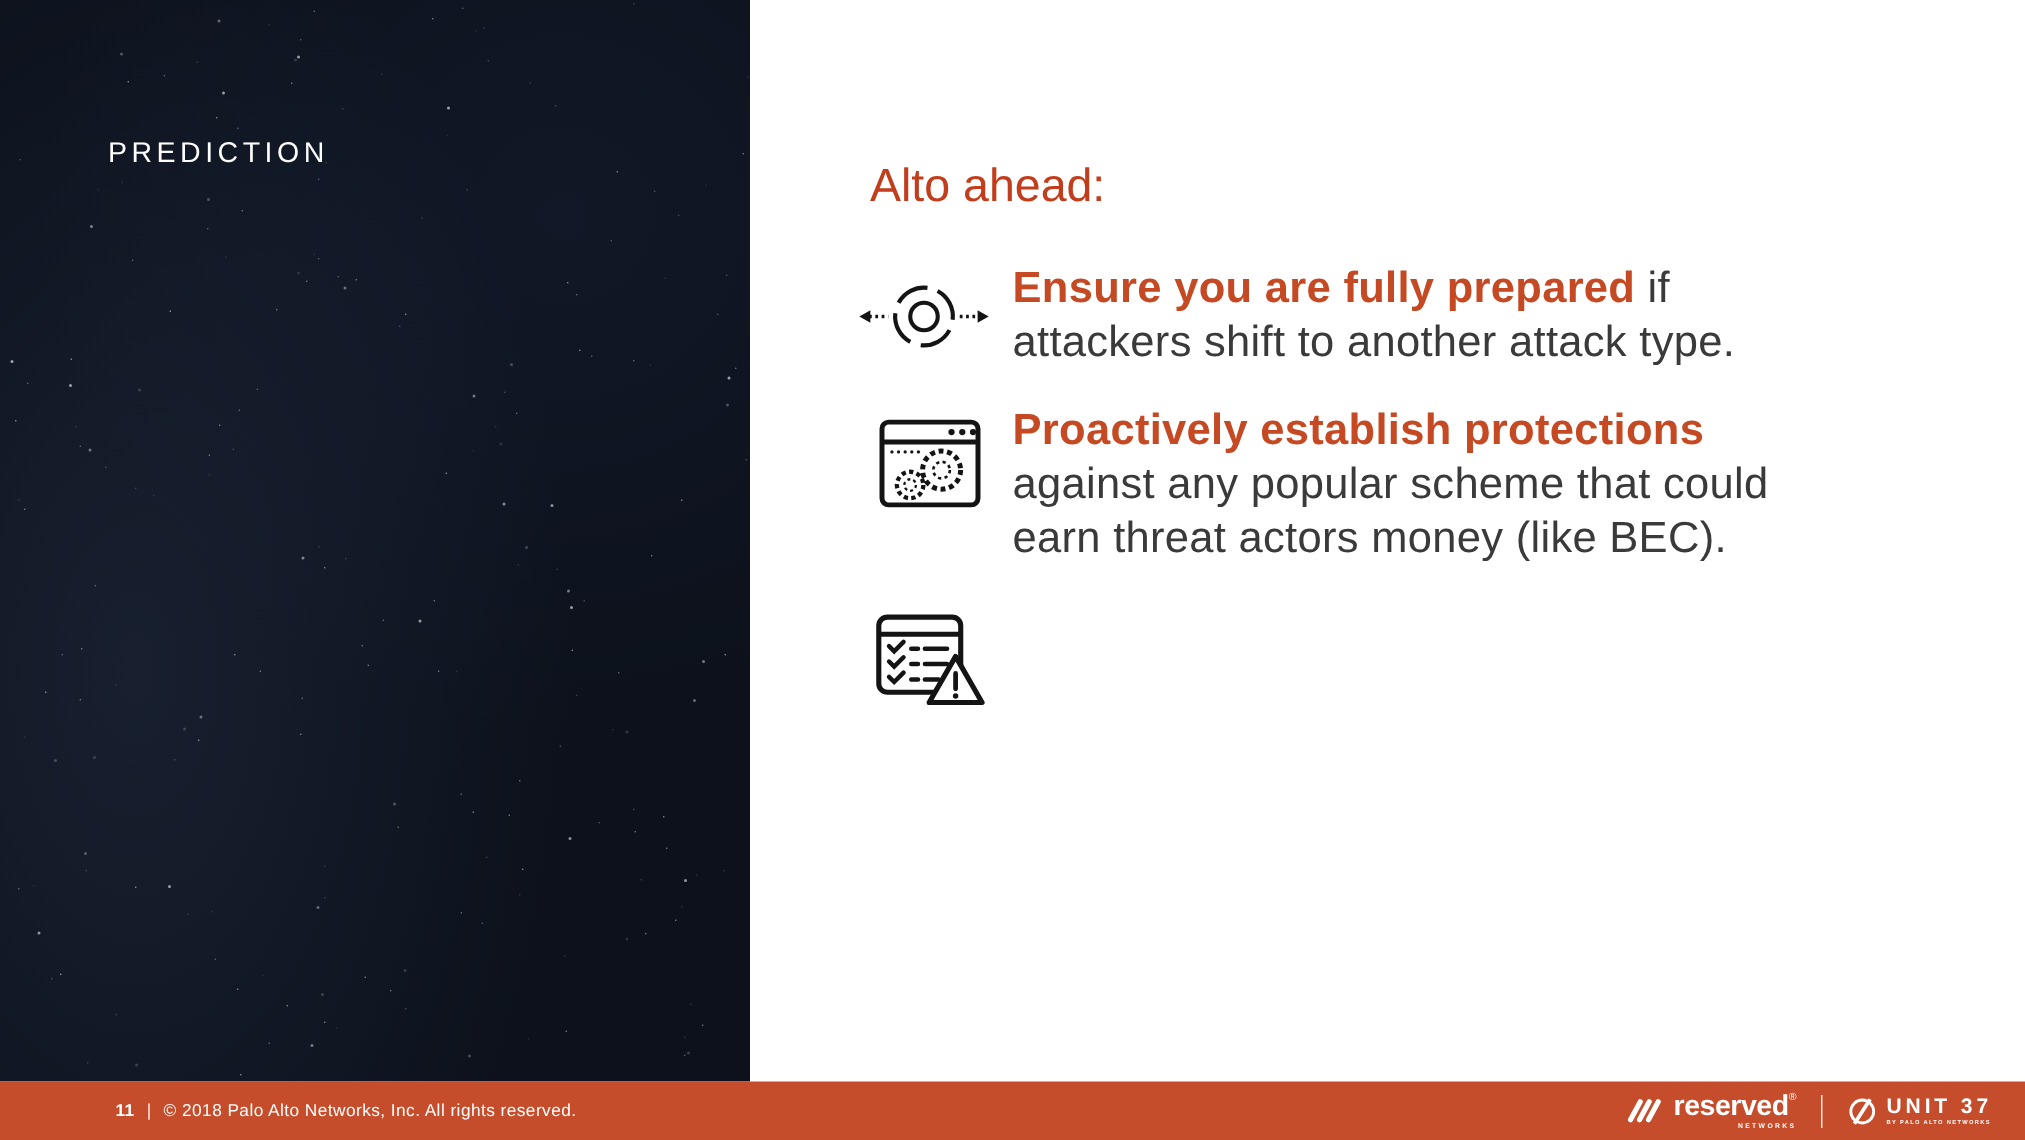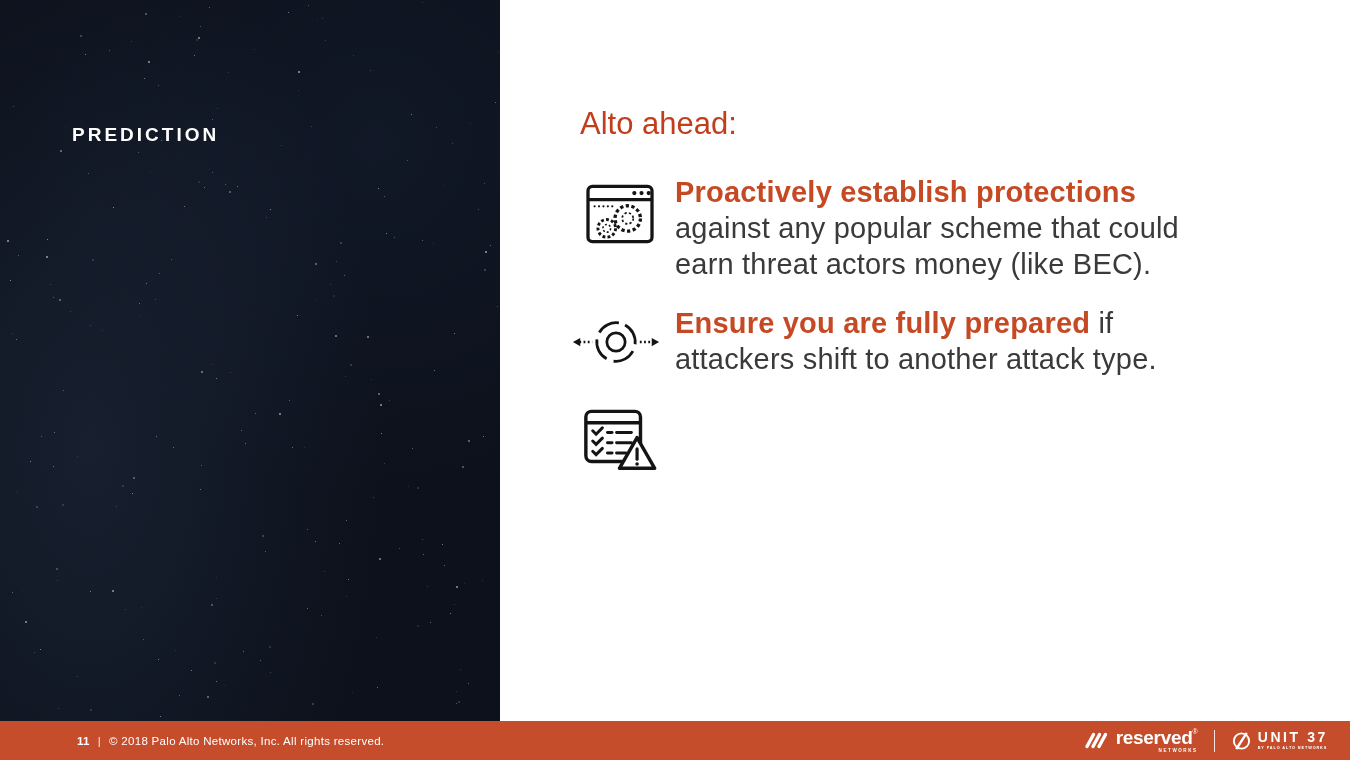--- a/index.html
+++ b/index.html
@@ -27,25 +27,24 @@
       radial-gradient(ellipse 500px 500px at 75% 20%, rgba(40,55,90,0.18), rgba(0,0,0,0) 70%),
       var(--dark-bg);
     color:#f4f5f7;
     padding:92px 40px 0 72px;
     overflow:hidden;
   }
   .stars{position:absolute;inset:0;pointer-events:none;}
   .star{position:absolute;border-radius:50%;background:#fff;}
   .eyebrow{
     position:relative;
-    font-size:19px;font-weight:bold;
+    font-size:19px;font-weight:normal;
     letter-spacing:3px;
     color:#fdfdfd;
     margin-bottom:30px;
-    margin-top:32px;
   }
   .panel-title{
     position:relative;
     font-size:46px;
     font-weight:300;
     line-height:57px;
     letter-spacing:0.5px;
     color:#f4f4f6;
     white-space:pre-line;
   }
@@ -328,20 +327,35 @@
         <span class="star" style="height: 2px; width: 2px; left: 456.304px; top: 585.758px; opacity: 0.56;"></span>
       </div>
     <div class="eyebrow">PREDICTION</div>
   </aside>
 
   <main class="right-content">
     <h2 class="heading">Alto ahead:</h2>
 
     <div class="bullet">
       <div class="icon-wrap">
+        <svg width="96" height="58" viewBox="0 0 96 58" style="margin-left:-8px">
+          <circle class="icon-stroke" cx="48" cy="29" r="10"></circle>
+          <circle class="icon-stroke" cx="48" cy="29" r="21" stroke-dasharray="25 8" transform="rotate(-62 48 29)"></circle>
+          <line x1="8" y1="29" x2="22" y2="29" stroke="#141414" stroke-width="2.6" stroke-dasharray="2 2.6"></line>
+          <polygon points="1,29 9,24.5 9,33.5" fill="#141414"></polygon>
+          <line x1="74" y1="29" x2="88" y2="29" stroke="#141414" stroke-width="2.6" stroke-dasharray="2 2.6"></line>
+          <polygon points="95,29 87,24.5 87,33.5" fill="#141414"></polygon>
+        </svg>
+      </div>
+      <p class="bullet-text"><span class="bold">Ensure you are fully prepared</span><span> if
+attackers shift to another attack type.</span></p>
+    </div>
+
+    <div class="bullet">
+      <div class="icon-wrap">
         <svg width="72" height="64" viewBox="0 0 64 58">
           <rect class="icon-stroke" x="3" y="4" width="58" height="50" rx="4"></rect>
           <line class="icon-stroke" x1="3" y1="16" x2="61" y2="16"></line>
           <circle cx="45" cy="10" r="1.9" fill="#141414"></circle>
           <circle cx="51.5" cy="10" r="1.9" fill="#141414"></circle>
           <circle cx="58" cy="10" r="1.9" fill="#141414"></circle>
           <g fill="#141414">
             <circle cx="9" cy="22" r="1"></circle>
               <circle cx="13" cy="22" r="1"></circle>
               <circle cx="17" cy="22" r="1"></circle>
@@ -350,35 +364,20 @@
           </g>
           <circle class="icon-stroke" cx="39" cy="33" r="11.5" stroke-dasharray="3 2.2"></circle>
           <circle cx="39" cy="33" r="5" fill="none" stroke="#141414" stroke-width="1.6" stroke-dasharray="2 2"></circle>
           <circle cx="20" cy="42" r="8" fill="none" stroke="#141414" stroke-width="2.6" stroke-dasharray="2.6 2"></circle>
           <circle cx="20" cy="42" r="3.5" fill="none" stroke="#141414" stroke-width="1.4" stroke-dasharray="1.8 1.8"></circle>
         </svg>
       </div>
       <p class="bullet-text"><span class="bold">Proactively establish protections</span><span>
 against any popular scheme that could
 earn threat actors money (like BEC).</span></p>
-    </div>
-
-    <div class="bullet">
-      <div class="icon-wrap">
-        <svg width="96" height="58" viewBox="0 0 96 58" style="margin-left:-8px">
-          <circle class="icon-stroke" cx="48" cy="29" r="10"></circle>
-          <circle class="icon-stroke" cx="48" cy="29" r="21" stroke-dasharray="25 8" transform="rotate(-62 48 29)"></circle>
-          <line x1="8" y1="29" x2="22" y2="29" stroke="#141414" stroke-width="2.6" stroke-dasharray="2 2.6"></line>
-          <polygon points="1,29 9,24.5 9,33.5" fill="#141414"></polygon>
-          <line x1="74" y1="29" x2="88" y2="29" stroke="#141414" stroke-width="2.6" stroke-dasharray="2 2.6"></line>
-          <polygon points="95,29 87,24.5 87,33.5" fill="#141414"></polygon>
-        </svg>
-      </div>
-      <p class="bullet-text"><span class="bold">Ensure you are fully prepared</span><span> if
-attackers shift to another attack type.</span></p>
     </div>
 
     <div class="bullet">
       <div class="icon-wrap">
         <svg width="76" height="66" viewBox="0 0 66 58">
           <rect class="icon-stroke" x="3" y="3" width="48" height="44" rx="5"></rect>
           <line class="icon-stroke" x1="3" y1="13" x2="51" y2="13"></line>
           <g stroke="#141414" stroke-width="2.6" fill="none" stroke-linecap="round">
             <path d="M9 20 l3 3 l5.5 -5.5"></path>
               <path d="M22 21.5 h4"></path>

